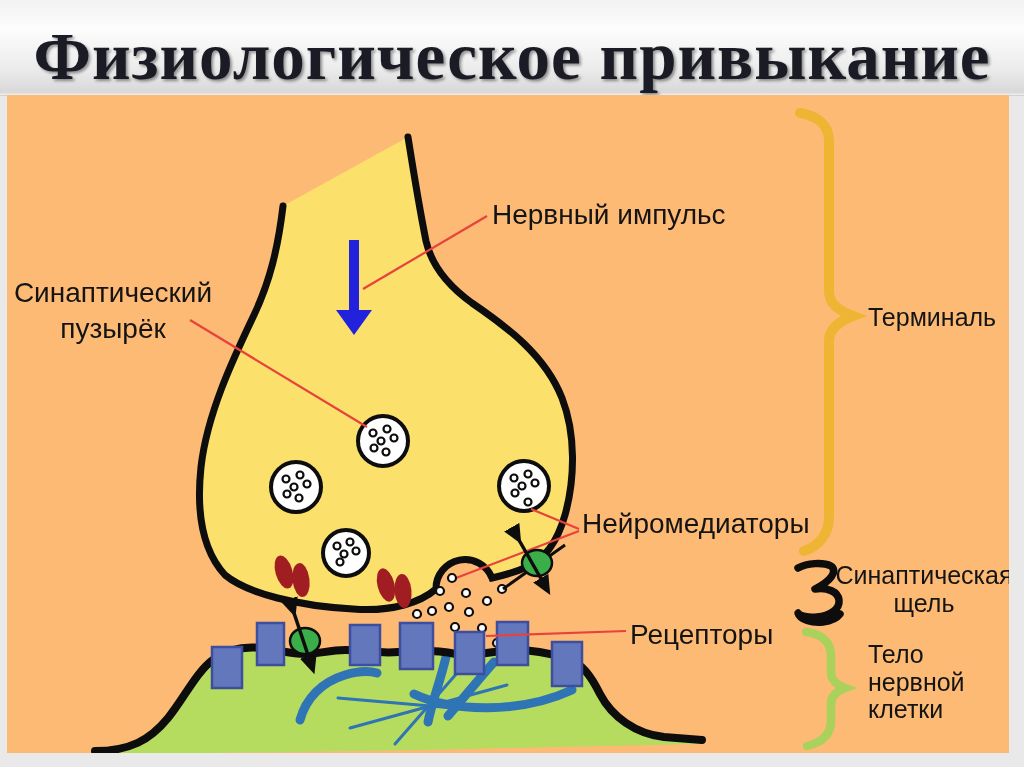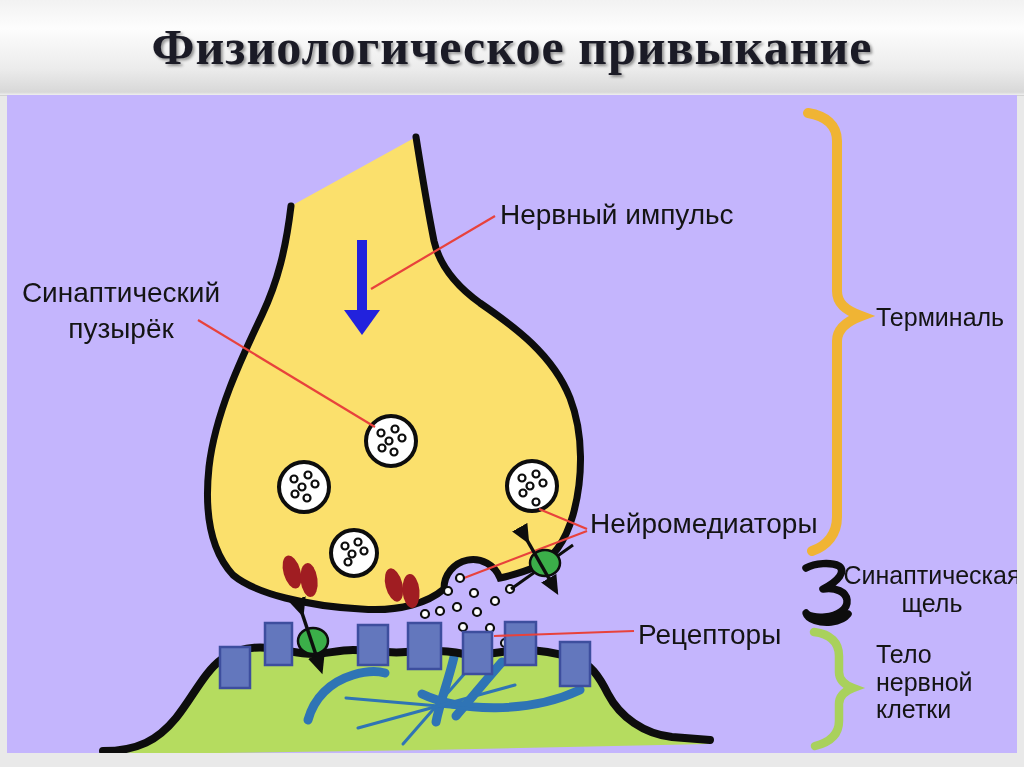--- a/index.html
+++ b/index.html
@@ -9,29 +9,28 @@
   }
   .title-band {
     position:absolute; left:0; top:0; width:1024px; height:95px;
     background:linear-gradient(180deg,#f2f2f2 0%,#fdfdfd 30%,#ececec 72%,#d8d8d8 97%,#efefef 100%);
     border-bottom:1px solid #d2d2d2;
     text-align:center;
   }
   .title-band h1 {
     margin:0; padding-top:18px;
     font-family:"Liberation Serif", serif;
-    font-size:50px; font-weight:bold;
+    font-size:67px; font-weight:bold;
     color:var(--title_color);
     text-shadow:2px 2px 3px rgba(0,0,0,0.40);
     letter-spacing:1px;
   }
   .canvas {
     position:absolute; left:7px; top:95px; width:1002px; height:658px;
-    background:#c4b5fd;
-    padding-left:8px;
+    background:#fdba74;
   }
   svg text {
     font-family:"Liberation Sans", sans-serif;
     fill:var(--label_color);
   }
   .lbl   { font-size:28px; }
   .lbl-s { font-size:25px; }
 </style>
 </head>
 <body>

